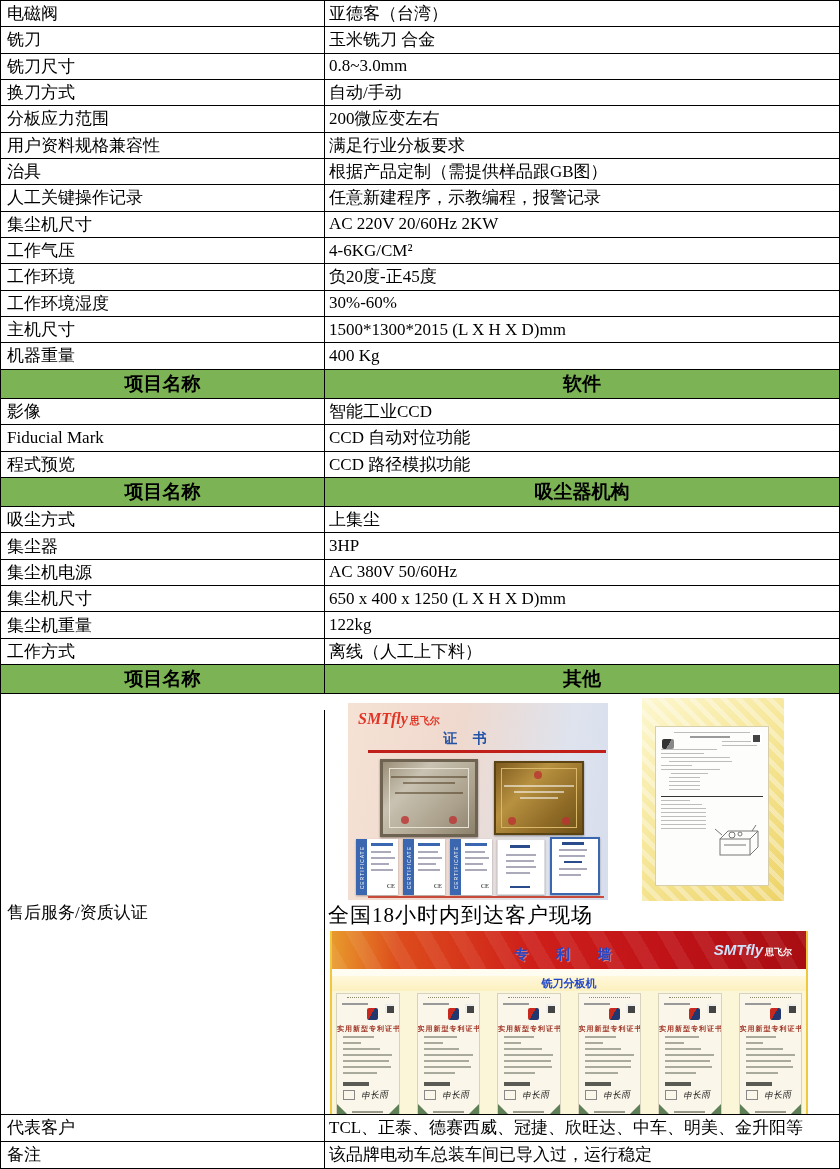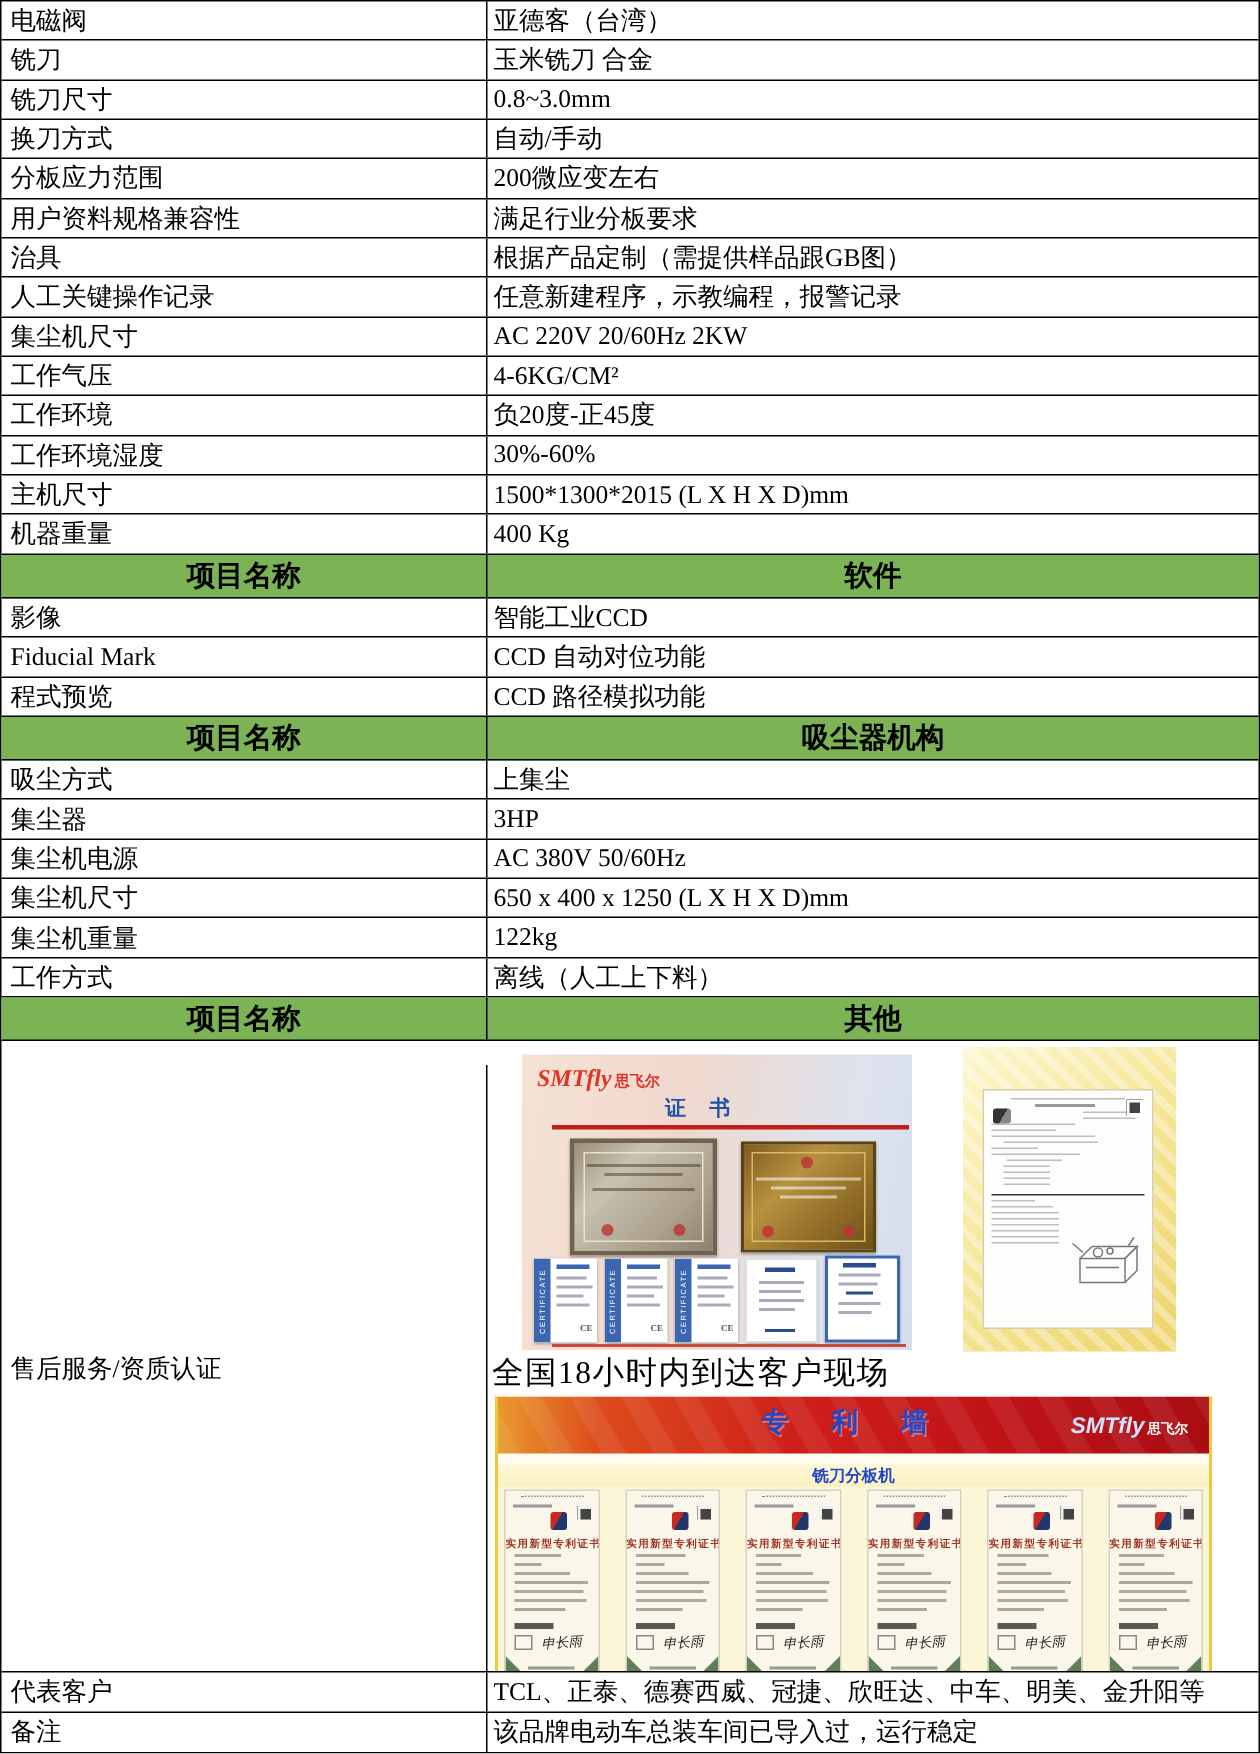--- a/index.html
+++ b/index.html
@@ -72,22 +72,22 @@
   .pd-rule{height:1px;background:#333;margin-top:6px;}
   .pd-draw{position:absolute;right:6px;bottom:22px;width:52px;height:42px;}
 
   
   .wall{position:absolute;left:5px;top:237px;width:478px;height:191px;box-sizing:border-box;
       border:2px solid #EFC83E;border-top:none;background:#FCF6D8;overflow:hidden;}
   .wall-banner{position:relative;height:38px;
       background:linear-gradient(90deg,#E89A2C 0%,#DD4C1C 14%,#CE1F1A 42%,#C01318 70%,#A80D12 100%);}
   .wall-banner:before{content:"";position:absolute;inset:0;
       background:repeating-linear-gradient(60deg,rgba(255,255,255,.07) 0 14px,rgba(255,255,255,0) 14px 30px);}
-  .wall-title{position:absolute;left:0;right:0;top:5px;text-align:center;
-      color:#2247C8;font-size:18px;font-weight:bold;letter-spacing:12px;text-shadow:1px 1px 0 rgba(255,255,255,.35);}
+  .wall-title{position:absolute;left:0;right:0;top:15px;text-align:center;
+      color:#2247C8;font-size:14px;font-weight:bold;letter-spacing:12px;text-shadow:1px 1px 0 rgba(255,255,255,.35);}
   .wall-logo{position:absolute;right:14px;top:9px;white-space:nowrap;}
   .wl-b{color:#CFE2FB;font-weight:bold;font-style:italic;font-size:15px;
       font-family:"Liberation Sans",sans-serif;}
   .wl-cn{color:#FFF;font-size:9px;font-weight:bold;margin-left:2px;}
   .wall-strip{height:7px;background:#FFFDF2;}
   .wall-sub{height:15px;text-align:center;color:#2247C8;font-size:11px;font-weight:bold;
       background:linear-gradient(180deg,#FFF8DA,#FBF0BE);}
   .wall-certs{display:flex;gap:17px;padding:2px 4px 0 4px;}
   .wcert{position:relative;flex:1;height:122px;background:#FAF7EA;border:1px solid #D6D2BE;
       overflow:hidden;}

